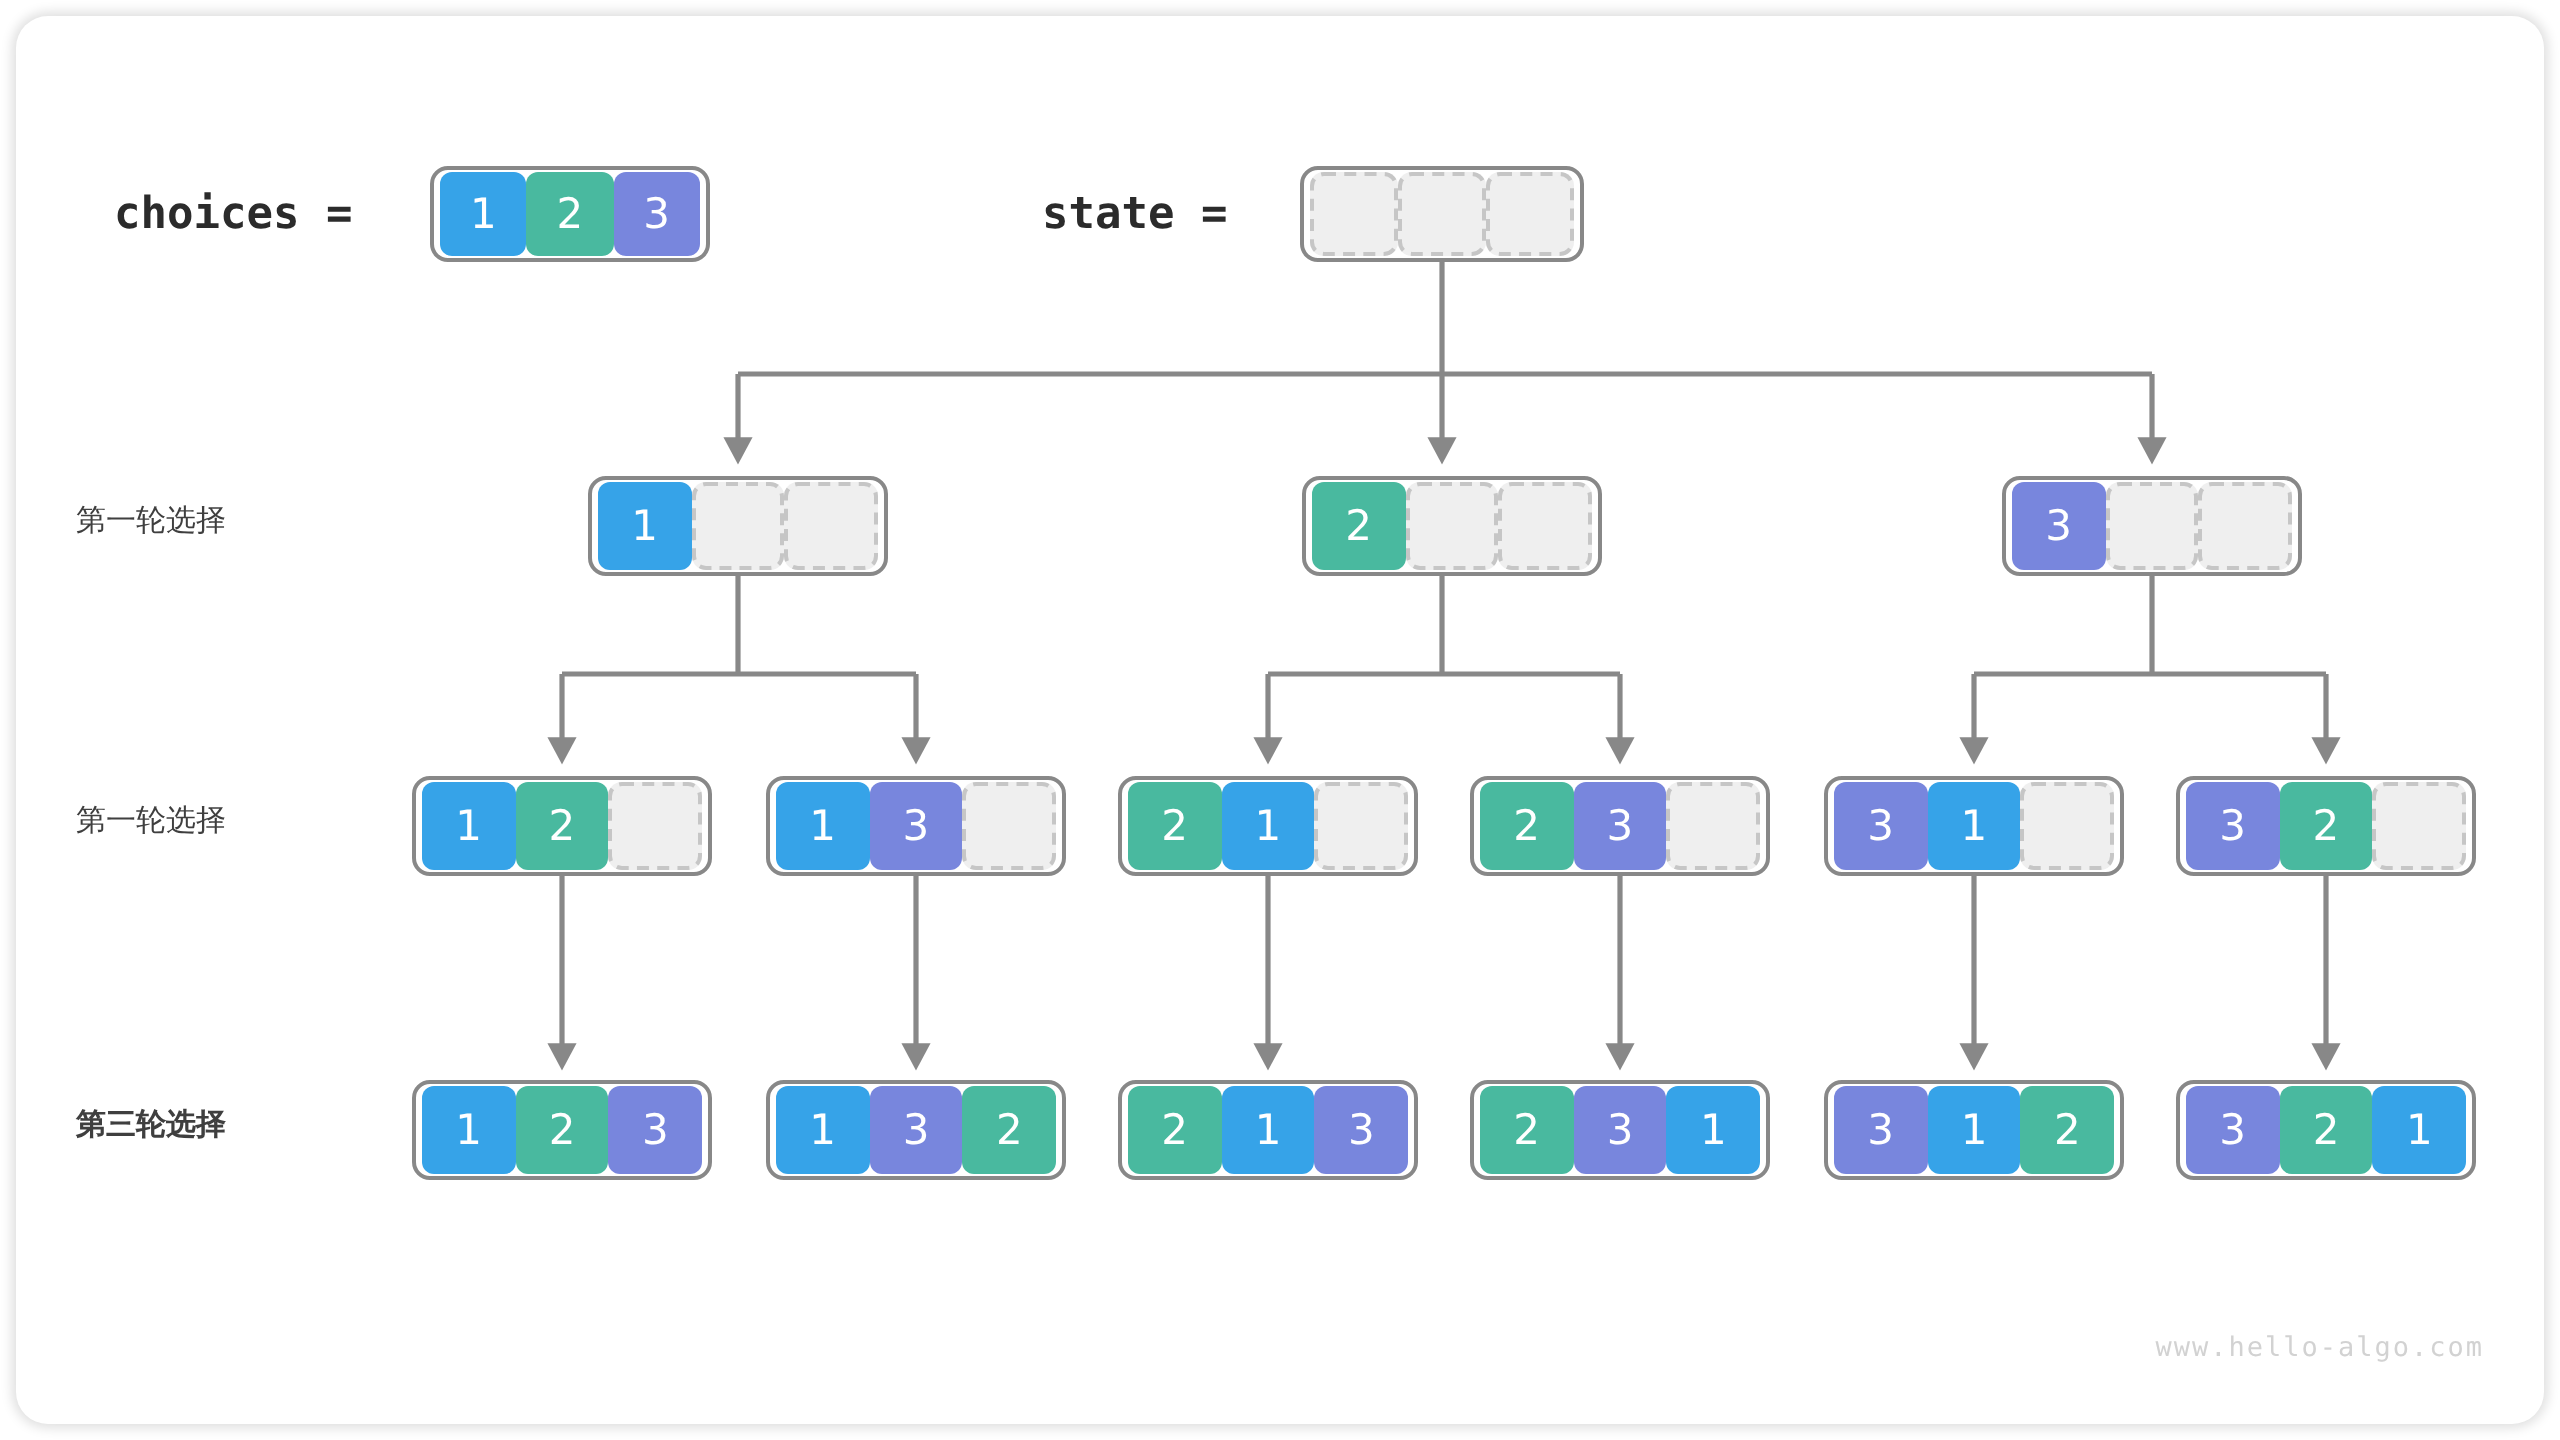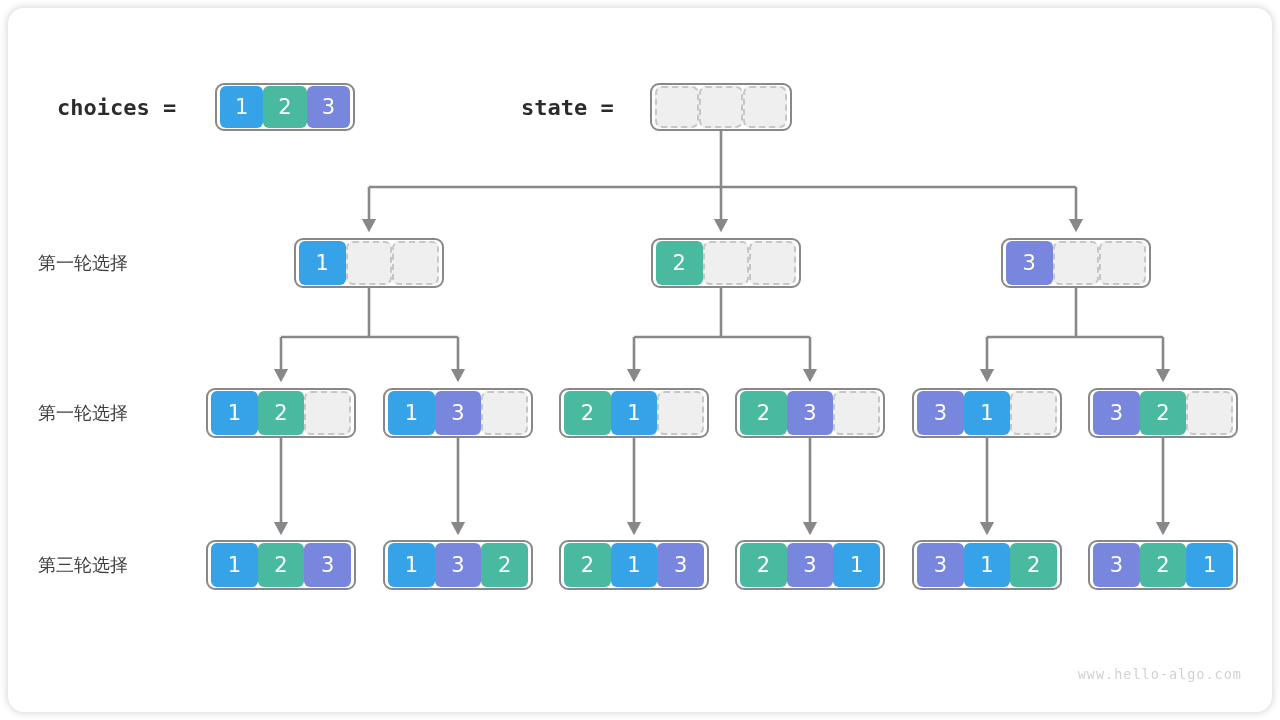--- a/index.html
+++ b/index.html
@@ -63,21 +63,21 @@
     color: transparent;
     border-radius: 7px;
   }
   .cell.c1 { background: #36a3e8; }
   .cell.c2 { background: #49b99f; }
   .cell.c3 { background: #7886dd; }
 
   
   .rowlabel {
     position: absolute;
-    font-size: 18px;
+    font-size: 15px;
     color: #3f3f3f;
     font-family: "DejaVu Sans", "Liberation Sans", sans-serif;
     white-space: nowrap;
   }
   .monolabel {
     position: absolute;
     font-size: 22px;
     font-weight: bold;
     color: #2b2b2b;
     font-family: "DejaVu Sans Mono", "Liberation Mono", monospace;
@@ -135,21 +135,21 @@
       <path d="M987,438 L987,530" marker-end="url(#arrowhead)"></path>
       <path d="M1163,438 L1163,530" marker-end="url(#arrowhead)"></path>
     </g>
   </svg>
 
   <div class="monolabel" style="left:57px; top:95px;">choices =</div>
   <div class="monolabel" style="left:521px; top:95px;text-align:center;">state =</div>
 
   <div class="rowlabel" style="left:38px; top:251px;">第一轮选择</div>
   <div class="rowlabel" style="left:38px; top:401px;">第一轮选择</div>
-  <div class="rowlabel" style="left:38px; top:553px;">第三轮选择</div>
+  <div class="rowlabel" style="left:38px; top:553px;font-weight:bold;">第三轮选择</div>
 
   <div id="arrays-holder">
       <div class="arraybox" style="left: 215px; top: 83px; width: 140px; height: 48px;">
         <div class="cell c1" style="width: 44.6667px; height: 42px;">1</div>
         <div class="cell c2" style="width: 44.6667px; height: 42px;">2</div>
         <div class="cell c3" style="width: 44.6667px; height: 42px;">3</div>
       </div>
       <div class="arraybox" style="left: 650px; top: 83px; width: 142px; height: 48px;">
         <div class="cell empty" style="width: 45.3333px; height: 42px;"></div>
         <div class="cell empty" style="width: 45.3333px; height: 42px;"></div>

